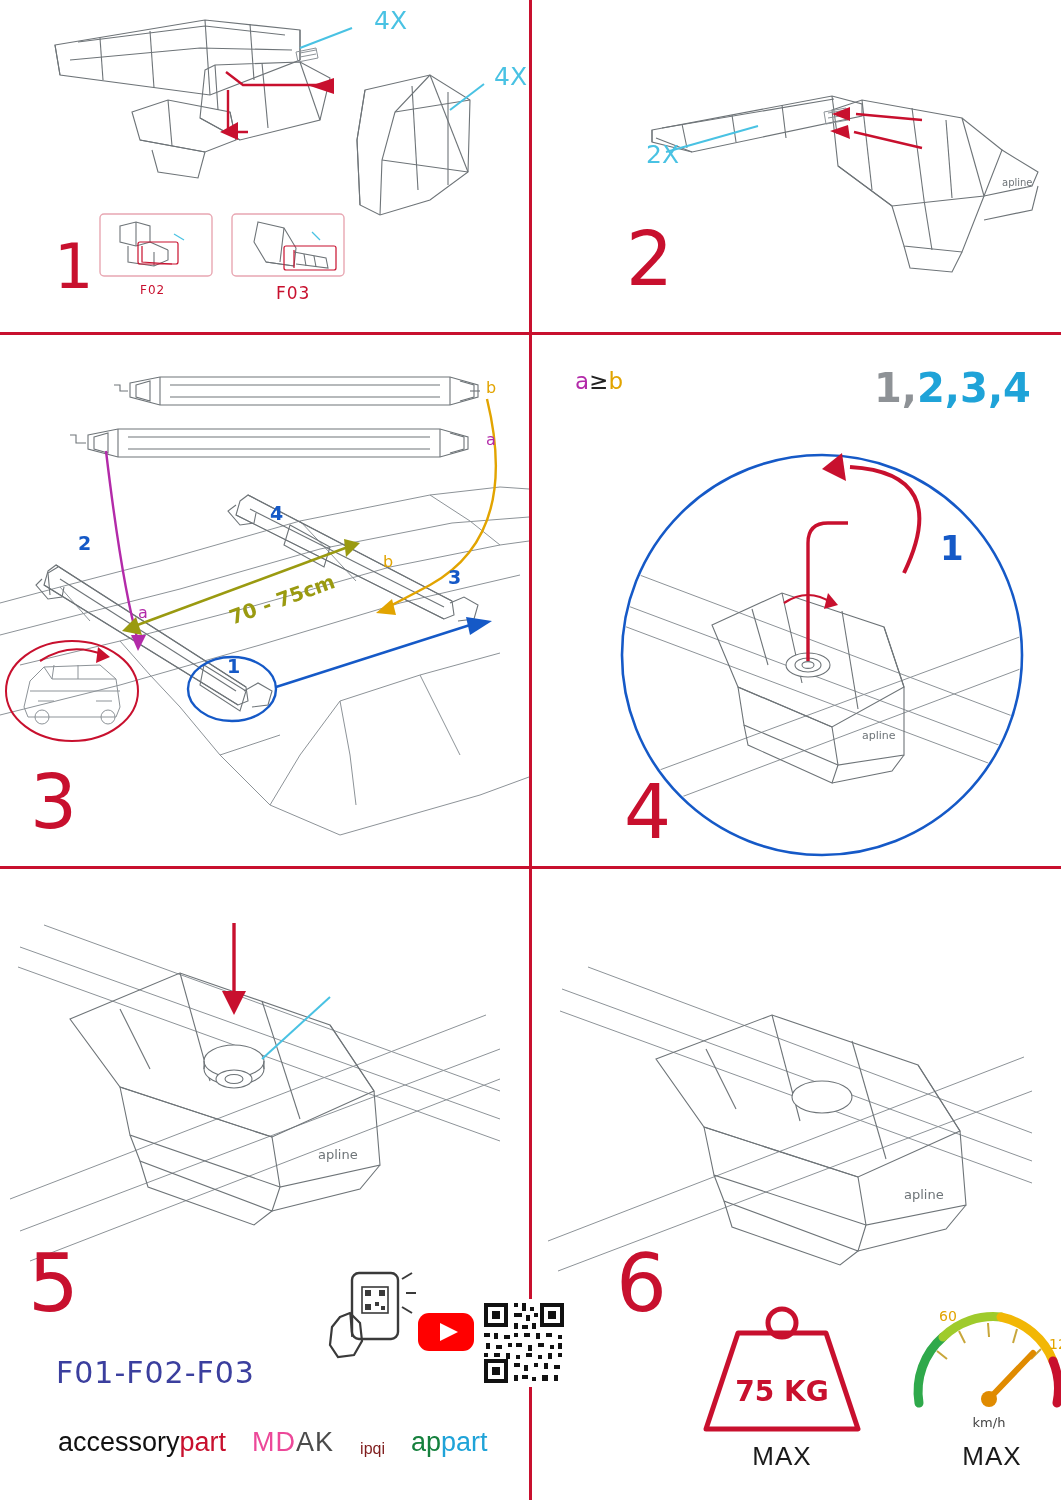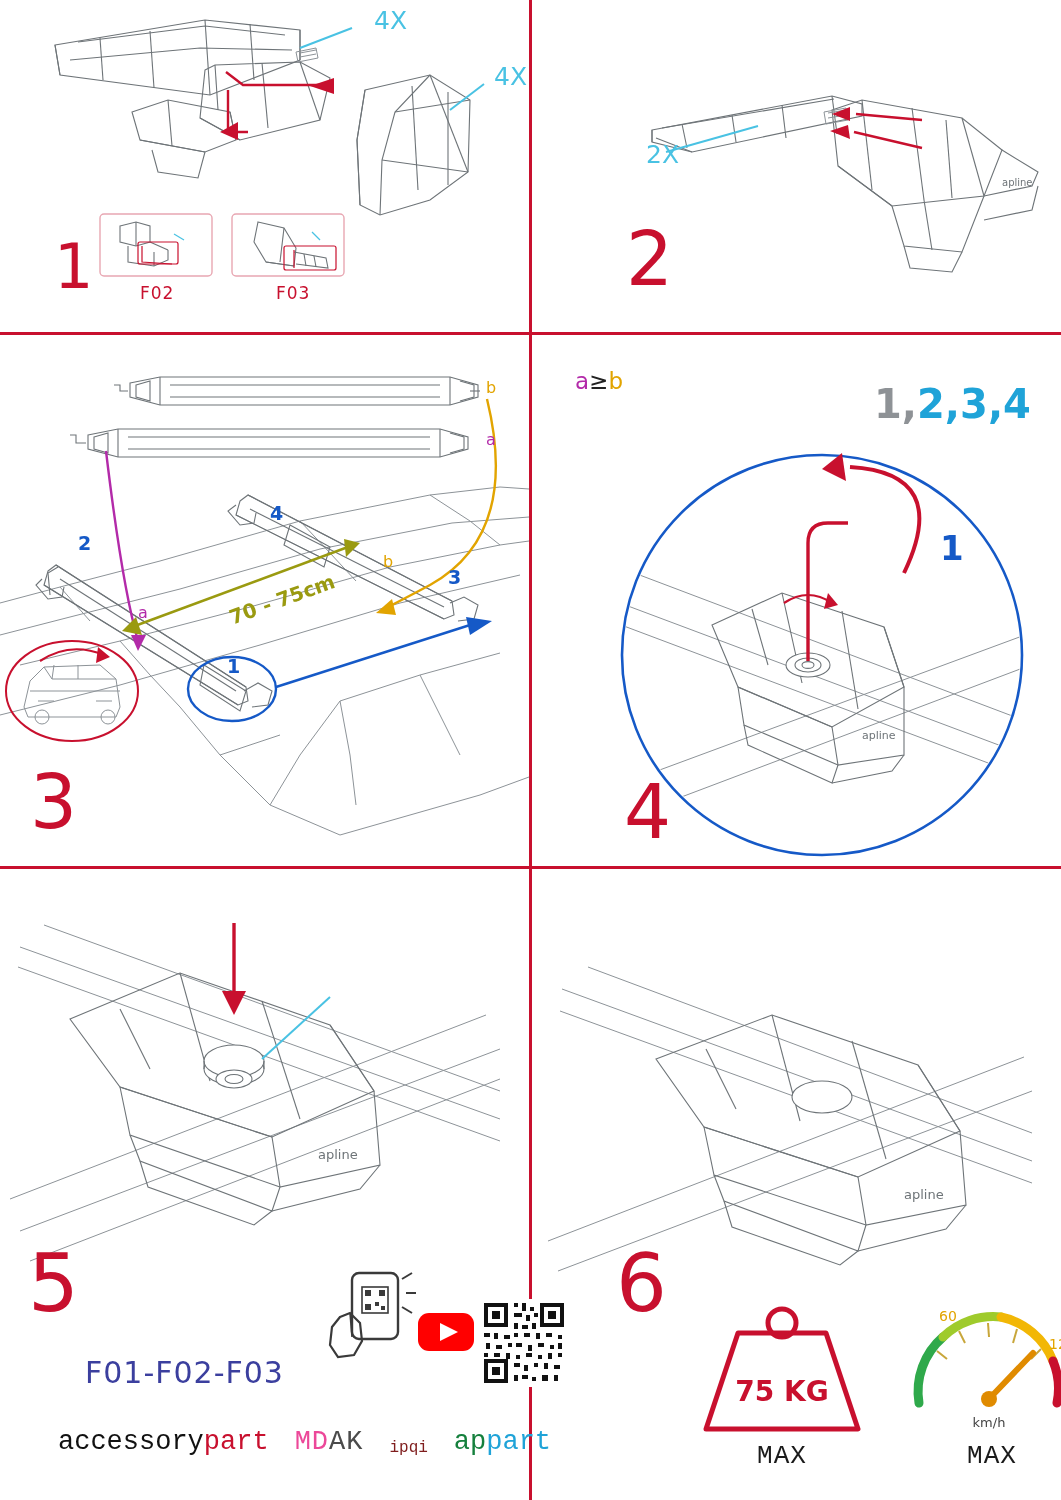--- a/index.html
+++ b/index.html
@@ -8,24 +8,24 @@
   .hr{position:absolute;left:0;width:1061px;height:3px;background:#c8102e;}
   .vr{position:absolute;width:3px;background:#c8102e;}
   .panel{position:absolute;}
   .stepnum{position:absolute;font-family:"DejaVu Sans",sans-serif;color:#c8102e;font-weight:400;line-height:1;}
   .cyan{color:#49c2e3;}
   .cyan-s{stroke:#49c2e3;fill:none;}
   .red-s{stroke:#c8102e;fill:none;}
   .thin{stroke:#6e7478;fill:none;stroke-width:1.1;}
   .thin2{stroke:#8d9398;fill:none;stroke-width:1;}
   .lbl{position:absolute;font-family:"DejaVu Sans",sans-serif;}
-  .footer-code{position:absolute;color:#3b3f9e;font-family:"DejaVu Sans",sans-serif;font-size:30px;letter-spacing:1px;margin-left:29px;}
+  .footer-code{position:absolute;color:#3b3f9e;font-family:"DejaVu Sans",sans-serif;font-size:30px;letter-spacing:1px;}
   .brands{position:absolute;display:flex;align-items:flex-end;gap:26px;}
-  .brand{font-family:Liberation Mono, monospace;}
-  .maxlbl{position:absolute;font-family:Liberation Mono, monospace;font-size:26px;color:#1a1a1a;letter-spacing:1px;}
+  .brand{font-family:Liberation Sans, sans-serif;}
+  .maxlbl{position:absolute;font-family:Liberation Sans, sans-serif;font-size:26px;color:#1a1a1a;letter-spacing:1px;}
   .qr{position:absolute;}
   svg{display:block;overflow:visible;}
   .t{font-family:"DejaVu Sans",sans-serif;}
 </style>
 </head>
 <body>
 
 <div class="sheet">
 
   <div class="hr" style="top:332px"></div>
@@ -125,21 +125,21 @@
         <path d="M216 44 L218 55"></path>
       </g>
       <g class="cyan-s" stroke-width="1.2">
           <path d="M214 20 L222 28"></path>
         </g>
       <g class="red-s" stroke-width="1.2">
         <rect x="186" y="34" width="52" height="24" rx="2" fill="none"></rect>
         <path d="M196 38 L196 56"></path>
       </g>
     </svg>
-    <div class="lbl" style="left:140px;top:283px;font-size:17px;color:#c8102e;letter-spacing:1px">F02</div>
+    <div class="lbl" style="left:140px;top:283px;font-size:12px;color:#c8102e;letter-spacing:1px">F02</div>
     <div class="lbl" style="left:276px;top:283px;font-size:17px;color:#c8102e;letter-spacing:1px">F03</div>
     <div class="stepnum" style="left:54px;top:236px;font-size:62px">1</div>
   </div>
 
   <div class="panel" style="left:532px;top:0;width:529px;height:332px">
     <svg width="529" height="332" viewBox="0 0 529 332">
       <g class="thin">
 
         <path d="M120 130 L300 96 L330 104 L330 116 L160 152 L120 142 Z"></path>
         <path d="M120 130 L120 142"></path>
@@ -342,21 +342,21 @@
       <g stroke="#c8102e" stroke-width="3.4" fill="none">
         <path d="M276 326 L276 208 Q276 188 296 188 L316 188"></path>
       </g>
 
       <path d="M252 268 Q276 252 300 268" fill="none" stroke="#c8102e" stroke-width="2.2"></path>
       <polygon points="296,258 306,270 292,274" fill="#c8102e"></polygon>
 
       <path d="M318 132 Q420 138 372 238" fill="none" stroke="#c8102e" stroke-width="4"></path>
       <polygon points="310,118 290,134 314,146" fill="#c8102e"></polygon>
     </svg>
-    <div class="lbl" style="left:342px;top:46px;font-size:40px;font-weight:bold">
+    <div class="lbl" style="left:342px;top:30px;font-size:40px;font-weight:bold">
       <span style="color:#8e9296">1,</span><span style="color:#1fa3d8">2,3,4</span>
     </div>
     <div class="lbl" style="left:408px;top:193px;font-size:34px;color:#1559c7;font-weight:bold">1</div>
     <div class="stepnum" style="left:92px;top:440px;font-size:74px">4</div>
   </div>
 
   <div class="panel" style="left:0;top:869px;width:529px;height:631px">
     <svg width="529" height="420" viewBox="0 0 529 420">
       <g class="thin2">
         <path d="M20 78 L500 250"></path>

